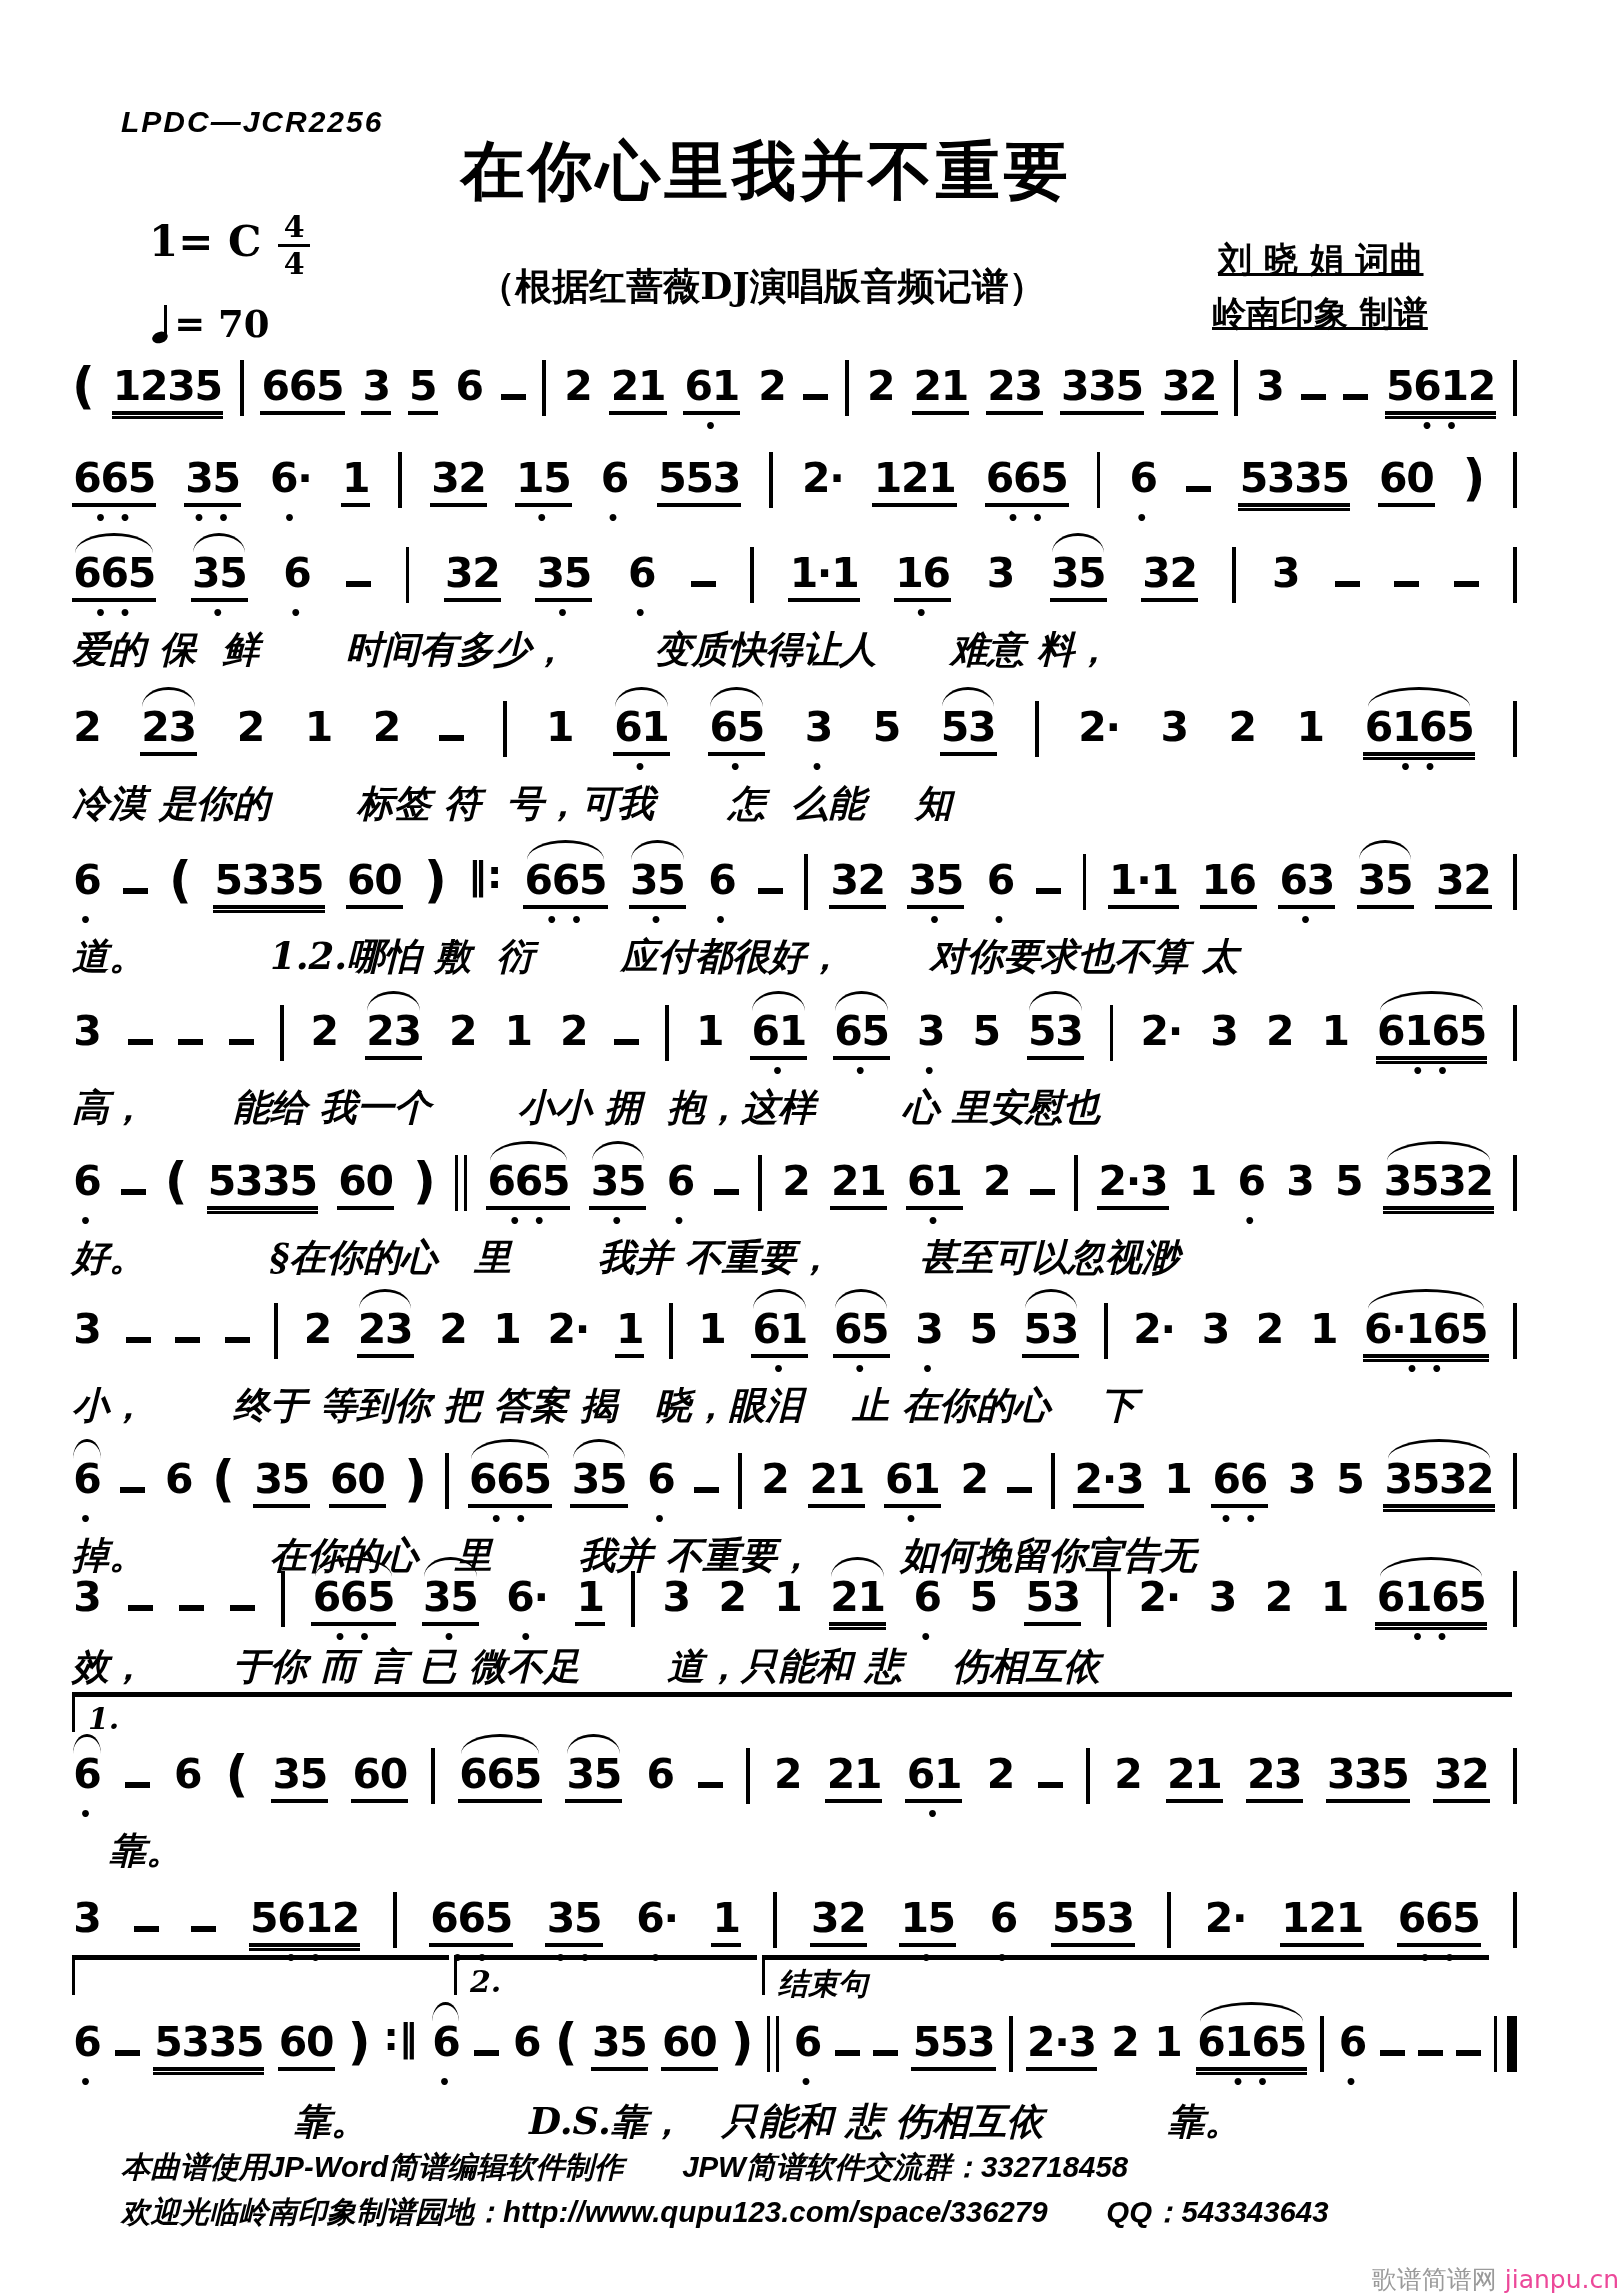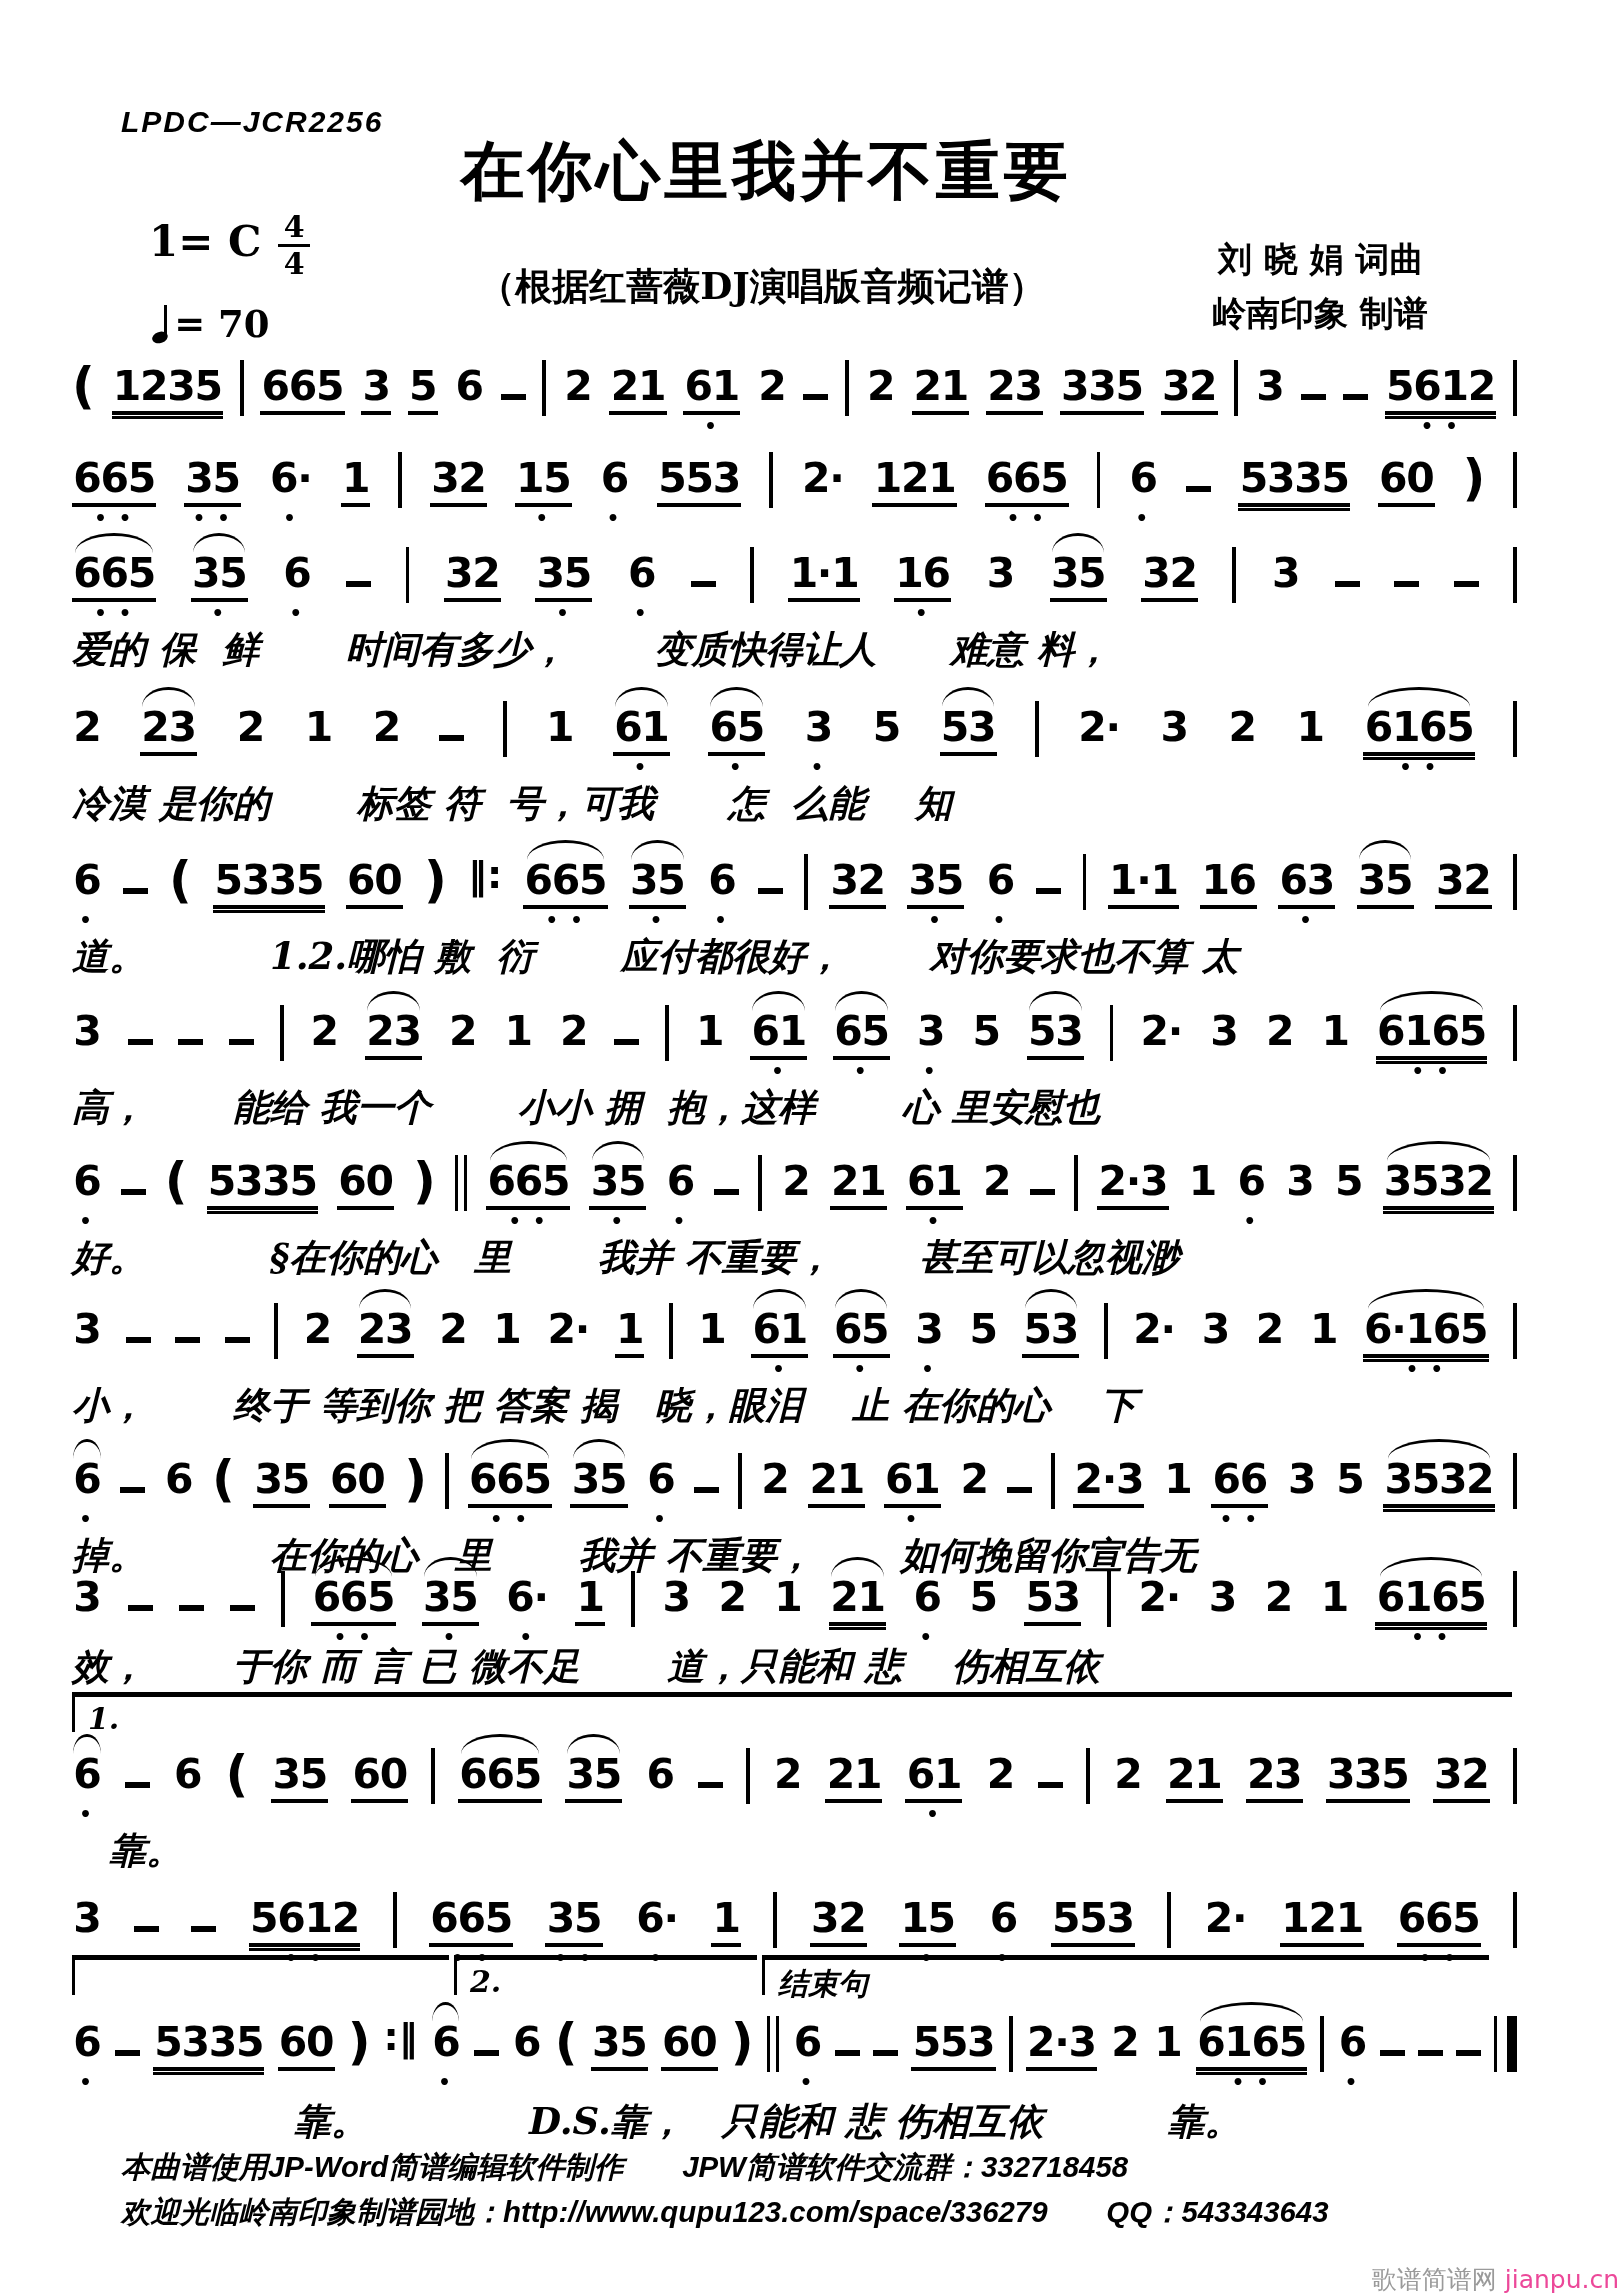--- a/index.html
+++ b/index.html
@@ -17,21 +17,21 @@
   .frac .fn{display:block;border-bottom:3.3px solid #000;padding:0 5.2px 1.3px;}
   .frac .fd{display:block;padding-top:1.3px;}
   .tempo{position:absolute;left:152px;top:302px;font-size:37px;font-weight:bold;
          font-family:"DejaVu Serif",serif;display:flex;align-items:center;gap:5.2px;}
   .qnote{position:relative;display:inline-block;width:17px;height:41px;}
   .qnote::before{content:"";position:absolute;bottom:1.3px;left:0;width:15.7px;height:11px;background:#000;
                  border-radius:50%;transform:rotate(-18deg);}
   .qnote::after{content:"";position:absolute;right:2px;top:1.3px;width:3.3px;height:34px;background:#000;}
   .subtitle{position:absolute;left:762px;top:262px;transform:translateX(-50%);font-size:37px;font-weight:bold;
             white-space:nowrap;font-family:"DejaVu Serif",serif;}
-  .credit{position:absolute;font-size:34px;font-weight:bold;white-space:pre;font-family:"DejaVu Serif",serif;}
+  .credit{position:absolute;font-size:34px;font-weight:bold;white-space:pre;font-family:"DejaVu Serif",serif;text-decoration:underline;}
   .c1{left:1218px;top:237px;}
   .c2{left:1212px;top:291px;}
   
   .notes{position:absolute;left:72px;width:1445px;display:flex;justify-content:space-between;
          align-items:flex-start;}
   .tk{position:relative;display:inline-block;font-size:41px;line-height:1;font-weight:bold;
       letter-spacing:-1.3px;text-align:center;}
   .tk .n{display:inline-block;line-height:1;padding:0 1.3px 3.9px;}
   .u1 .n{border-bottom:4.6px solid #000;}
   .u2 .n{border-bottom:4.6px solid #000;position:relative;}

